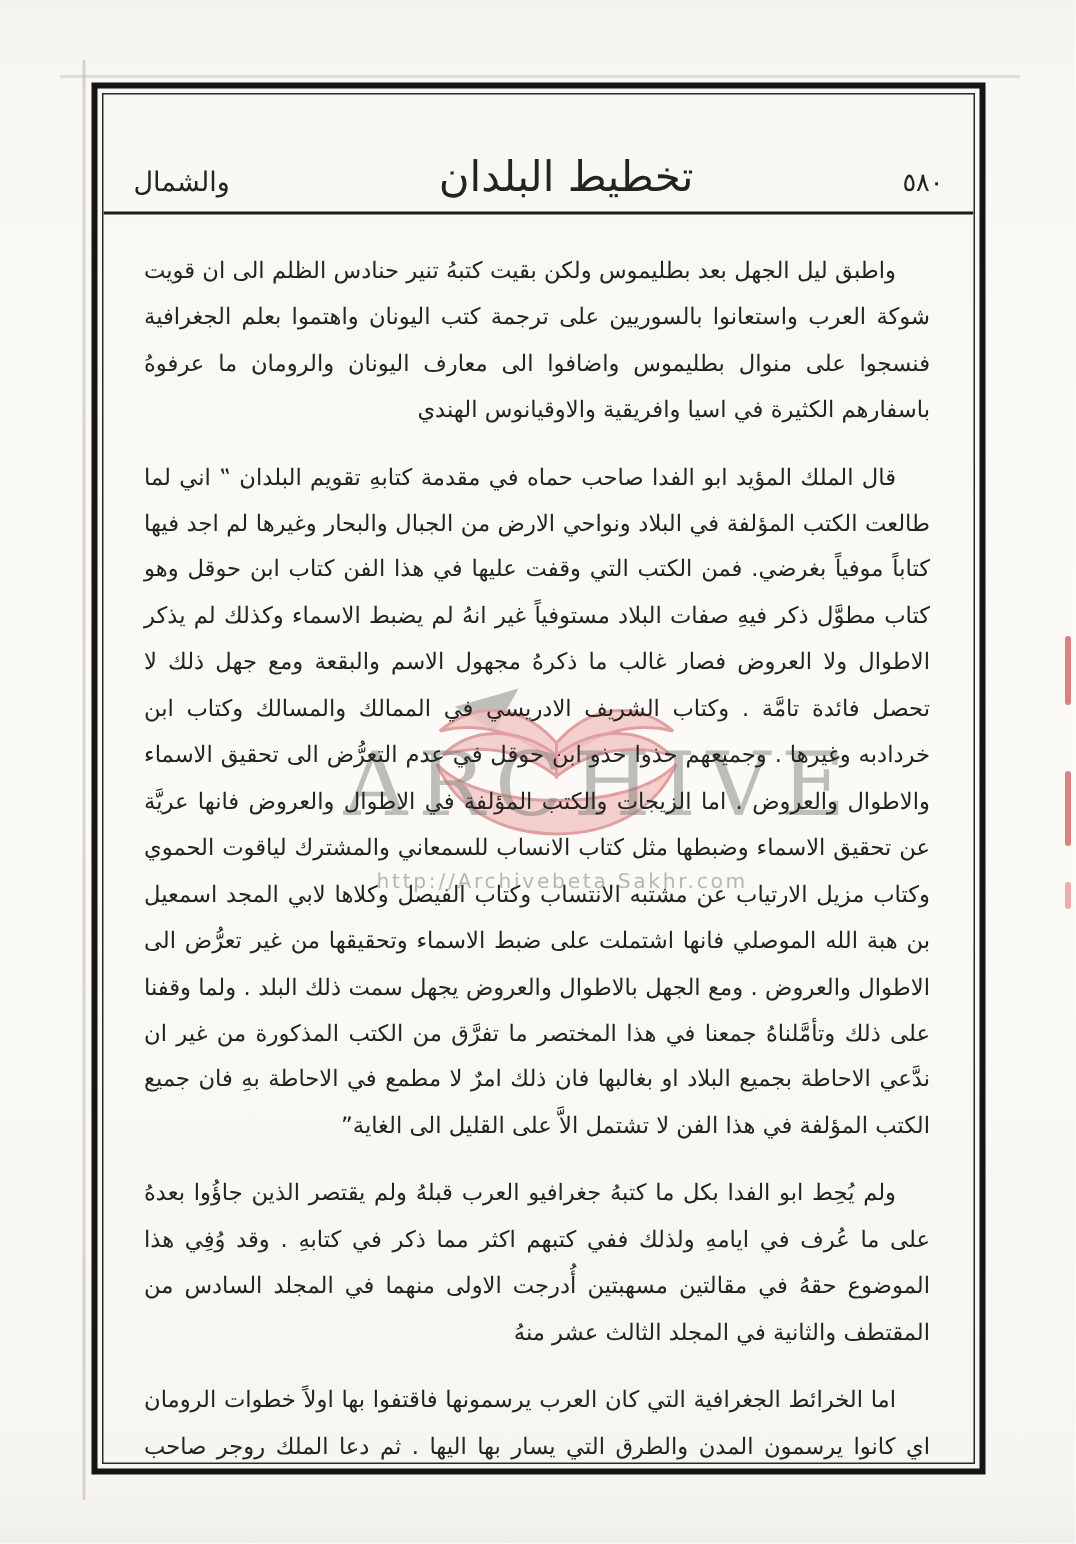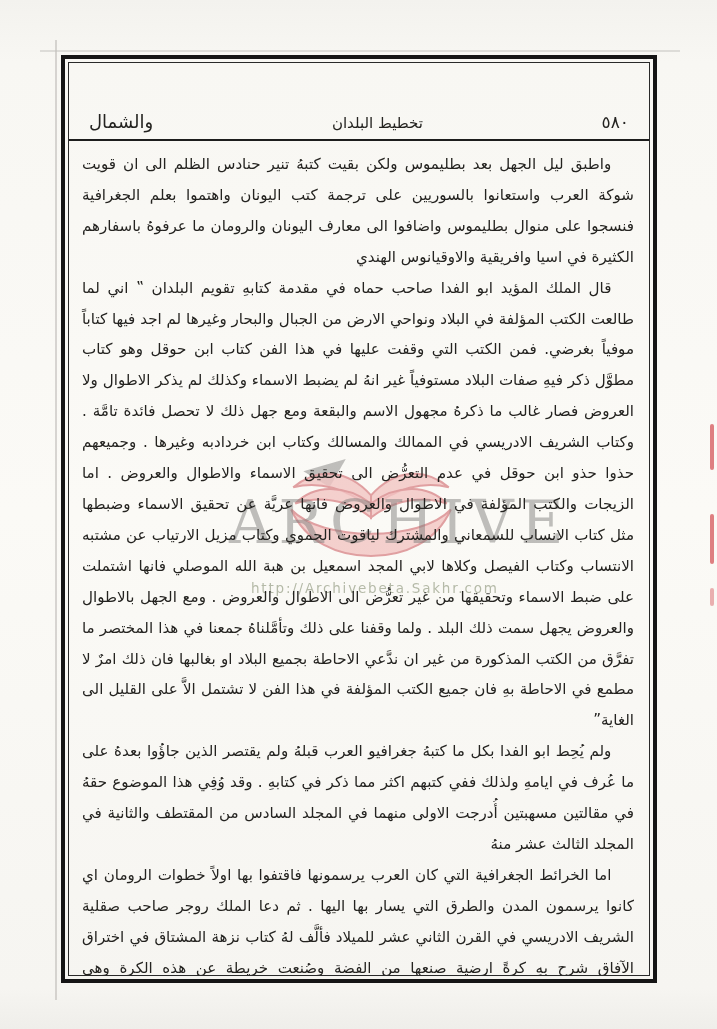--- a/index.html
+++ b/index.html
@@ -23,30 +23,30 @@
   }
   .frame-inner{
     position:absolute;inset:3px;border:1.5px solid #2a2a2a;overflow:hidden;
   }
 
   .page-header{
     direction:rtl;display:flex;justify-content:space-between;align-items:baseline;
     padding:10px 20px 7px 20px;border-bottom:2px solid #1d1d1d;
   }
   .page-number{font-size:17px;letter-spacing:6px;margin-top:39px;}
-  .page-title{font-size:15px;letter-spacing:.5px;}
+  .page-title{font-size:28px;letter-spacing:.5px;}
   .journal-name{font-size:18px;}
 
   .page-body{
     position:relative;z-index:2;direction:rtl;
     padding:8px 15px 0 13px;height:842px;overflow:hidden;
     font-size:15.1px;line-height:30.9px;
     text-align:justify;text-justify:inter-word;
   }
-  .page-body p{margin:0;text-indent:1.5em;}
+  .page-body p{margin:14px;text-indent:1.5em;}
 
   .watermark{
     position:absolute;z-index:1;left:0;top:0;width:100%;height:100%;
     pointer-events:none;mix-blend-mode:multiply;
   }
   .wm-book{position:absolute;left:216px;top:394px;width:172px;height:106px;opacity:.85;}
   .wm-label{
     position:absolute;left:160px;top:430px;width:340px;
     font-family:"DejaVu Serif",serif;font-size:59px;line-height:1;
     letter-spacing:7px;color:rgba(125,125,125,.48);white-space:nowrap;text-align:center;

